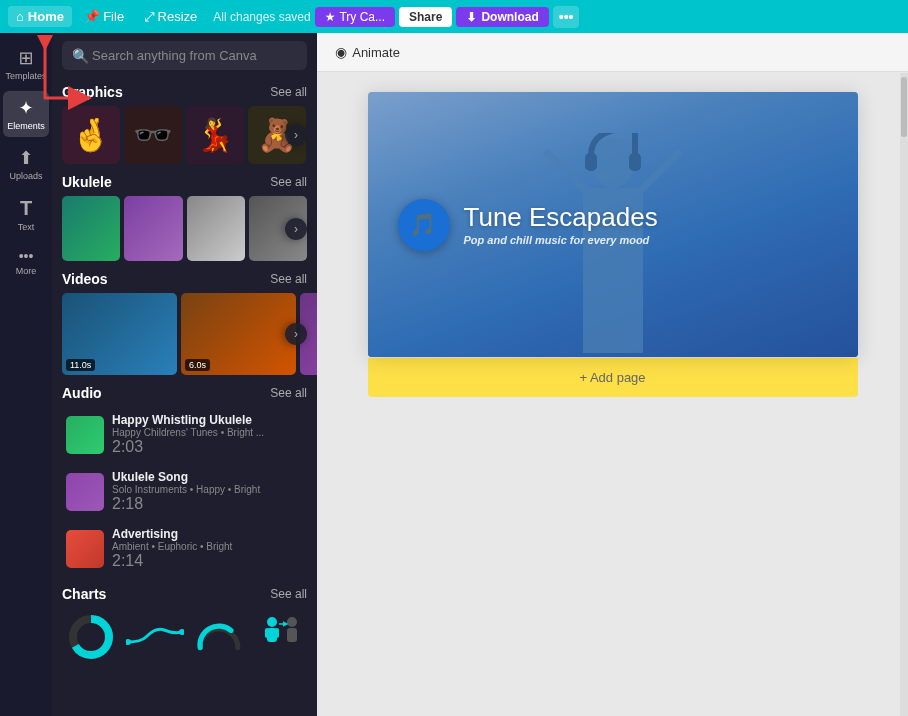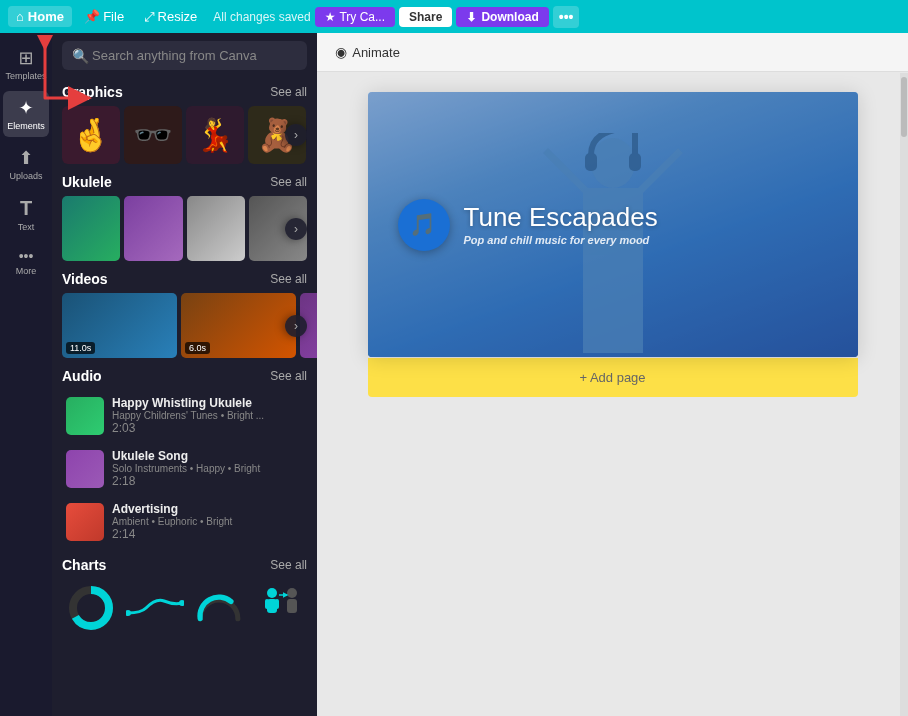--- a/index.html
+++ b/index.html
@@ -218,21 +218,21 @@
     }
 
     
     .videos-grid {
       display: flex;
       gap: 4px;
       position: relative;
     }
     .video-item {
       width: 115px;
-      height: 65px;
+      height: 82px;
       border-radius: 5px;
       overflow: hidden;
       cursor: pointer;
       position: relative;
       flex-shrink: 0;
     }
     .video-badge {
       position: absolute;
       bottom: 4px;
       left: 4px;
@@ -261,21 +261,21 @@
       height: 38px;
       border-radius: 5px;
       flex-shrink: 0;
     }
     .audio-thumb-1 { background: linear-gradient(135deg, #27ae60, #2ecc71); }
     .audio-thumb-2 { background: linear-gradient(135deg, #8e44ad, #9b59b6); }
     .audio-thumb-3 { background: linear-gradient(135deg, #e74c3c, #c0392b); }
     .audio-info { flex: 1; min-width: 0; }
     .audio-title { font-size: 12px; font-weight: 600; color: #eee; white-space: nowrap; overflow: hidden; text-overflow: ellipsis; }
     .audio-desc { font-size: 10px; color: #888; white-space: nowrap; overflow: hidden; text-overflow: ellipsis; }
-    .audio-time { font-size: 12px; color: #888; }
+    .audio-time { font-size: 16px; color: #888; }
 
     
     .charts-grid {
       display: flex;
       gap: 6px;
       align-items: center;
     }
     .chart-item {
       width: 58px;
       height: 58px;

